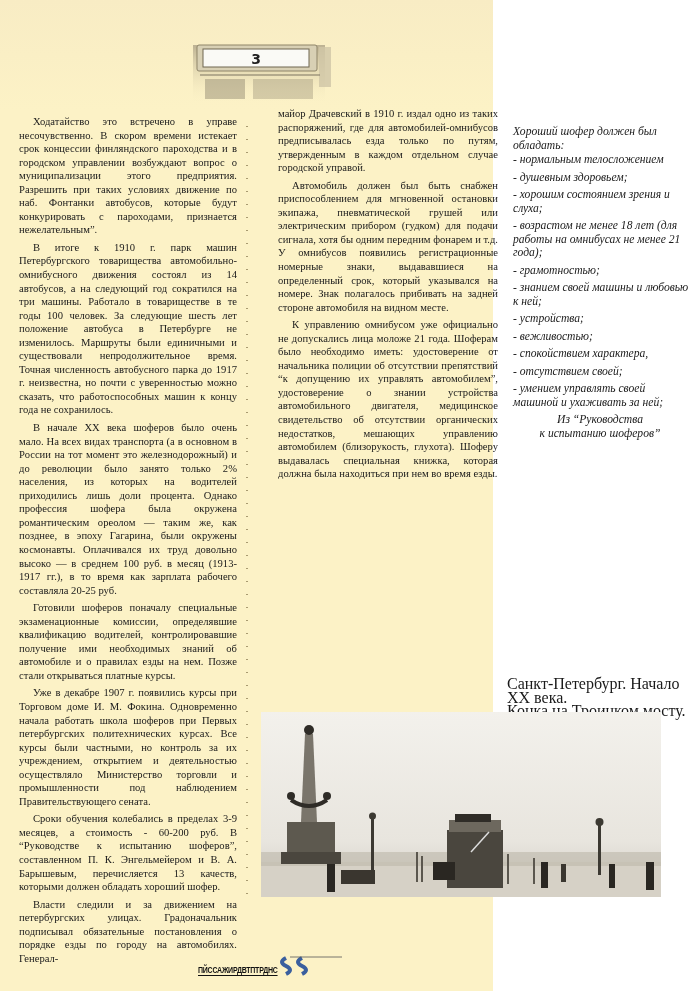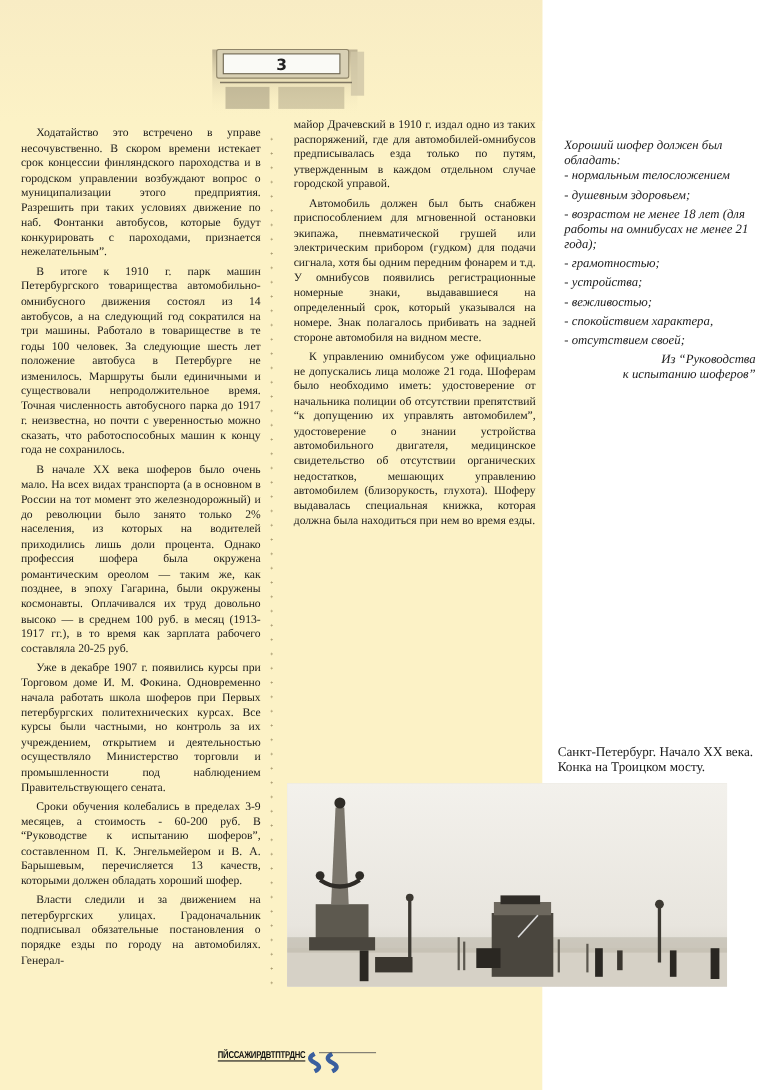--- a/index.html
+++ b/index.html
@@ -4,29 +4,29 @@
 <style>
   html, body { margin:0; padding:0; }
   body { width:700px; height:991px; position:relative; overflow:hidden; background:#ffffff; font-family:"Liberation Serif","DejaVu Serif",serif; color:#1a1a1a; }
   .cream { position:absolute; left:0; top:0; width:493px; height:991px; background:#fcf2c6; }
   .cream-fade { position:absolute; left:0; top:0; width:493px; height:110px; background:linear-gradient(#f8ecc4, #fcf2c6); }
   .bus { position:absolute; left:185px; top:35px; width:150px; height:70px; }
   .col { position:absolute; font-size:10.6px; line-height:13.55px; text-align:justify; }
   .col p { margin:0 0 4px 0; text-indent:14px; }
   .col p.noindent { text-indent:0; }
   #col1 { left:19px; top:115px; width:218px; }
-  #col2 { left:267px; top:107px; width:220px; }
+  #col2 { left:278px; top:107px; width:220px; }
   .dots { position:absolute; left:246px; top:120px; width:2px; height:780px; background-image:radial-gradient(circle,#a89a70 0.8px,transparent 1px); background-size:2px 13px; }
   .sidebar { position:absolute; left:513px; top:114px; width:180px; font-style:italic; font-size:11.6px; line-height:13.5px; color:#1a1a1a; }
   .sidebar .intro { margin:11px 0 1px 0; }
   .sidebar .item { margin:0 0 4px 0;font-style:italic; }
-  .sidebar .source { text-align:right; margin-top:0; padding-right:6px; }
-  .caption { position:absolute; left:507px; top:677px; width:180px; font-size:12px; line-height:13.5px; }
+  .sidebar .source { text-align:center; margin-top:0; padding-right:6px; }
+  .caption { position:absolute; left:507px; top:677px; width:180px; font-size:16px; line-height:13.5px; }
   .photo { position:absolute; left:261px; top:712px; width:400px; height:185px; background:#e9e6df; overflow:hidden; }
-  .logo { position:absolute; left:198px; top:954px; display:flex; align-items:flex-start; }
+  .logo { position:absolute; left:198px; top:954px; display:flex; align-items:flex-end; }
   .logo-text { font-family:"Liberation Sans","DejaVu Sans",sans-serif; font-weight:bold; font-size:9px; letter-spacing:-0.3px; color:#111; transform:scaleX(0.78); transform-origin:left center; border-bottom:1.5px solid #111; }
   .logo-mark { margin-left:-24px; }
 </style>
 </head>
 <body>
 
 <div class="cream"></div>
 <div class="cream-fade"></div>
 
 <svg class="bus" viewBox="0 0 150 70">
@@ -43,43 +43,47 @@
   <line x1="15" y1="40" x2="135" y2="40" stroke="#7d7460" stroke-width="1.2"></line>
   <rect x="20" y="44" width="40" height="20" fill="#8c836d" opacity="0.45"></rect>
   <rect x="68" y="44" width="60" height="20" fill="#8c836d" opacity="0.35"></rect>
   <text x="71" y="29" text-anchor="middle" font-family="DejaVu Sans, sans-serif" font-weight="bold" font-size="14" fill="#222">3</text>
 </svg>
 
 <div class="col" id="col1">
   <p>Ходатайство это встречено в управе несочувственно. В скором времени истекает срок концессии финляндского пароходства и в городском управлении возбуждают вопрос о муниципализации этого предприятия. Разрешить при таких условиях движение по наб. Фонтанки автобусов, которые будут конкурировать с пароходами, признается нежелательным”.</p>
   <p>В итоге к 1910 г. парк машин Петербургского товарищества автомобильно-омнибусного движения состоял из 14 автобусов, а на следующий год сократился на три машины. Работало в товариществе в те годы 100 человек. За следующие шесть лет положение автобуса в Петербурге не изменилось. Маршруты были единичными и существовали непродолжительное время. Точная численность автобусного парка до 1917 г. неизвестна, но почти с уверенностью можно сказать, что работоспособных машин к концу года не сохранилось.</p>
   <p>В начале XX века шоферов было очень мало. На всех видах транспорта (а в основном в России на тот момент это железнодорожный) и до революции было занято только 2% населения, из которых на водителей приходились лишь доли процента. Однако профессия шофера была окружена романтическим ореолом — таким же, как позднее, в эпоху Гагарина, были окружены космонавты. Оплачивался их труд довольно высоко — в среднем 100 руб. в месяц (1913-1917 гг.), в то время как зарплата рабочего составляла 20-25 руб.</p>
+  <p>Готовили шоферов поначалу специальные экзаменационные комиссии, определявшие квалификацию водителей, контролировавшие получение ими необходимых знаний об автомобиле и о правилах езды на нем. Позже стали открываться платные курсы.</p>
   <p>Уже в декабре 1907 г. появились курсы при Торговом доме И. М. Фокина. Одновременно начала работать школа шоферов при Первых петербургских политехнических курсах. Все курсы были частными, но контроль за их учреждением, открытием и деятельностью осуществляло Министерство торговли и промышленности под наблюдением Правительствующего сената.</p>
   <p>Сроки обучения колебались в пределах 3-9 месяцев, а стоимость - 60-200 руб. В “Руководстве к испытанию шоферов”, составленном П. К. Энгельмейером и В. А. Барышевым, перечисляется 13 качеств, которыми должен обладать хороший шофер.</p>
   <p>Власти следили и за движением на петербургских улицах. Градоначальник подписывал обязательные постановления о порядке езды по городу на автомобилях. Генерал-</p>
 </div>
 
 <div class="dots"></div>
 
 <div class="col" id="col2">
   <p class="noindent">майор Драчевский в 1910 г. издал одно из таких распоряжений, где для автомобилей-омнибусов предписывалась езда только по путям, утвержденным в каждом отдельном случае городской управой.</p>
   <p>Автомобиль должен был быть снабжен приспособлением для мгновенной остановки экипажа, пневматической грушей или электрическим прибором (гудком) для подачи сигнала, хотя бы одним передним фонарем и т.д. У омнибусов появились регистрационные номерные знаки, выдававшиеся на определенный срок, который указывался на номере. Знак полагалось прибивать на задней стороне автомобиля на видном месте.</p>
   <p>К управлению омнибусом уже официально не допускались лица моложе 21 года. Шоферам было необходимо иметь: удостоверение от начальника полиции об отсутствии препятствий “к допущению их управлять автомобилем”, удостоверение о знании устройства автомобильного двигателя, медицинское свидетельство об отсутствии органических недостатков, мешающих управлению автомобилем (близорукость, глухота). Шоферу выдавалась специальная книжка, которая должна была находиться при нем во время езды.</p>
 </div>
 
 <div class="sidebar">
   <div class="intro">Хороший шофер должен был обладать:</div>
   <div class="item">- нормальным телосложением</div>
   <div class="item">- душевным здоровьем;</div>
+  <div class="item">- хорошим состоянием зрения и слуха;</div>
   <div class="item">- возрастом не менее 18 лет (для работы на омнибусах не менее 21 года);</div>
   <div class="item">- грамотностью;</div>
+  <div class="item">- знанием своей машины и любовью к ней;</div>
   <div class="item">- устройства;</div>
   <div class="item">- вежливостью;</div>
   <div class="item">- спокойствием характера,</div>
   <div class="item">- отсутствием своей;</div>
+  <div class="item">- умением управлять своей машиной и ухаживать за ней;</div>
   <div class="source">
     <div>Из “Руководства</div>
     <div>к испытанию шоферов”</div>
   </div>
 </div>
 
 <div class="caption">
   <div>Санкт-Петербург. Начало XX века.</div>
   <div>Конка на Троицком мосту.</div>
 </div>

